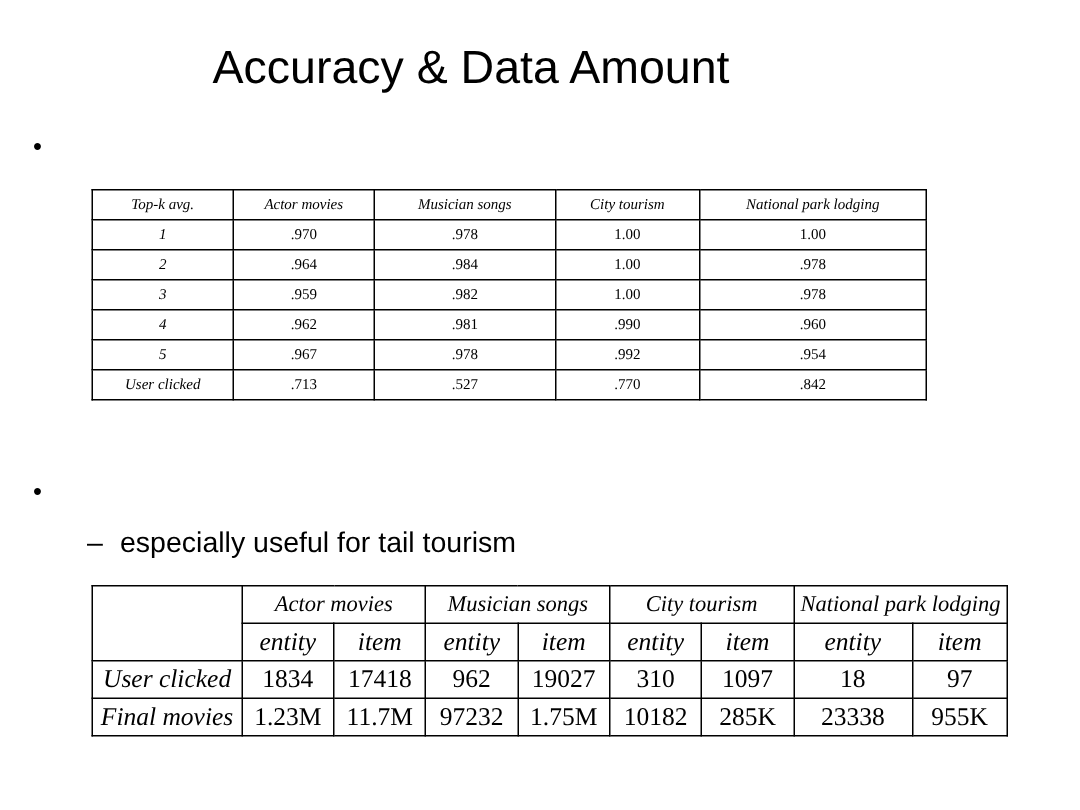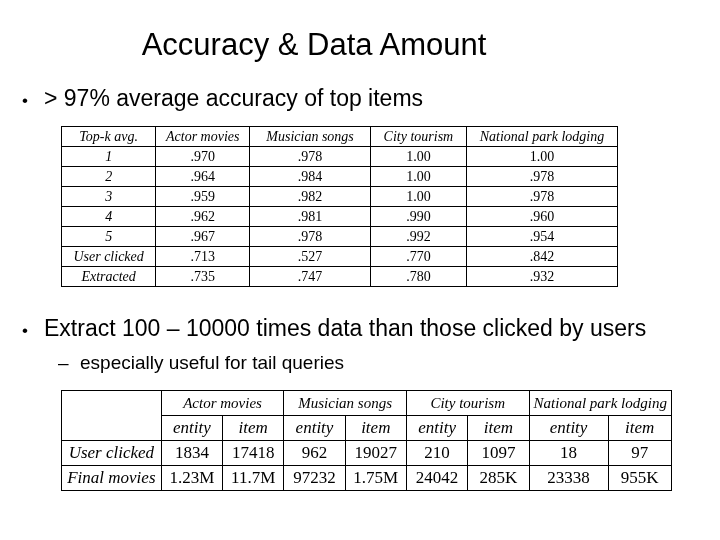--- a/index.html
+++ b/index.html
@@ -88,21 +88,21 @@
 
   
   #table-accuracy {
     top: 126px;
     left: 61px;
     width: 557px;
   }
   #table-accuracy th,
   #table-accuracy td {
     height: 19px;
-    font-size: 14px;
+    font-size: 10px;
     line-height: 19px;
   }
   #table-accuracy .c0 { width: 94px; }
   #table-accuracy .c1 { width: 94px; }
   #table-accuracy .c2 { width: 121px; }
   #table-accuracy .c3 { width: 96px; }
   #table-accuracy .c4 { width: 152px; }
 
   
   #table-amount {
@@ -123,21 +123,20 @@
   #table-amount .itm-w { width: 60px; }
   #table-amount .grp   { font-size: 15px; }
 </style>
 </head>
 <body>
 
 <div class="slide-title">Accuracy &amp; Data Amount</div>
 
 <div class="bullet bullet-1">
   <span class="marker">•</span>
-  <span>&gt; 97% average accuracy of top items</span>
 </div>
 
 <table class="data-table" id="table-accuracy">
   <thead>
     <tr>
       <th class="c0">Top-k avg.</th>
       <th class="c1">Actor movies</th>
       <th class="c2">Musician songs</th>
       <th class="c3">City tourism</th>
       <th class="c4">National park lodging</th>
@@ -179,38 +178,30 @@
       <td class="c3 num">.992</td>
       <td class="c4 num">.954</td>
     </tr>
     <tr>
       <td class="c0">User clicked</td>
       <td class="c1 num">.713</td>
       <td class="c2 num">.527</td>
       <td class="c3 num">.770</td>
       <td class="c4 num">.842</td>
     </tr>
-    <tr>
-      <td class="c0">Extracted</td>
-      <td class="c1 num">.735</td>
-      <td class="c2 num">.747</td>
-      <td class="c3 num">.780</td>
-      <td class="c4 num">.932</td>
-    </tr>
   </tbody>
 </table>
 
 <div class="bullet bullet-2">
   <span class="marker">•</span>
-  <span>Extract 100 – 10000 times data than those clicked by users</span>
 </div>
 
 <div class="subbullet">
   <span class="marker">–</span>
-  <span>especially useful for tail queries</span>
+  <span>especially useful for tail tourism</span>
 </div>
 
 <table class="data-table" id="table-amount">
   <thead>
     <tr>
       <th class="g0" rowspan="2"></th>
       <th class="grp" colspan="2">Actor movies</th>
       <th class="grp" colspan="2">Musician songs</th>
       <th class="grp" colspan="2">City tourism</th>
       <th class="grp" colspan="2">National park lodging</th>
@@ -226,30 +217,30 @@
       <th class="itm-w">item</th>
     </tr>
   </thead>
   <tbody>
     <tr>
       <td class="g0">User clicked</td>
       <td class="ent num">1834</td>
       <td class="itm num">17418</td>
       <td class="ent num">962</td>
       <td class="itm num">19027</td>
-      <td class="ent num">210</td>
+      <td class="ent num">310</td>
       <td class="itm num">1097</td>
       <td class="ent-w num">18</td>
       <td class="itm-w num">97</td>
     </tr>
     <tr>
       <td class="g0">Final movies</td>
       <td class="ent num">1.23M</td>
       <td class="itm num">11.7M</td>
       <td class="ent num">97232</td>
       <td class="itm num">1.75M</td>
-      <td class="ent num">24042</td>
+      <td class="ent num">10182</td>
       <td class="itm num">285K</td>
       <td class="ent-w num">23338</td>
       <td class="itm-w num">955K</td>
     </tr>
   </tbody>
 </table>
 
 </body></html>

